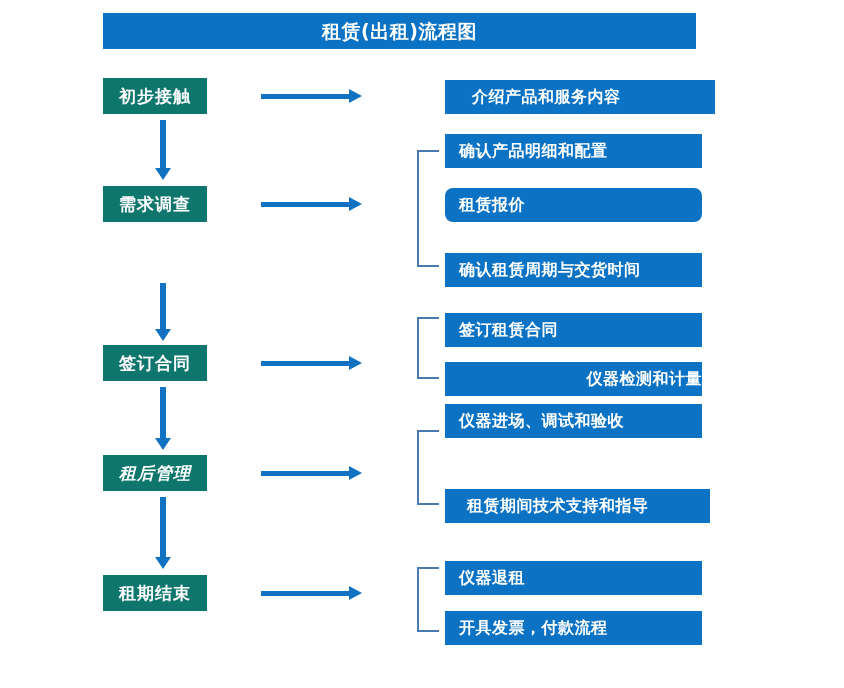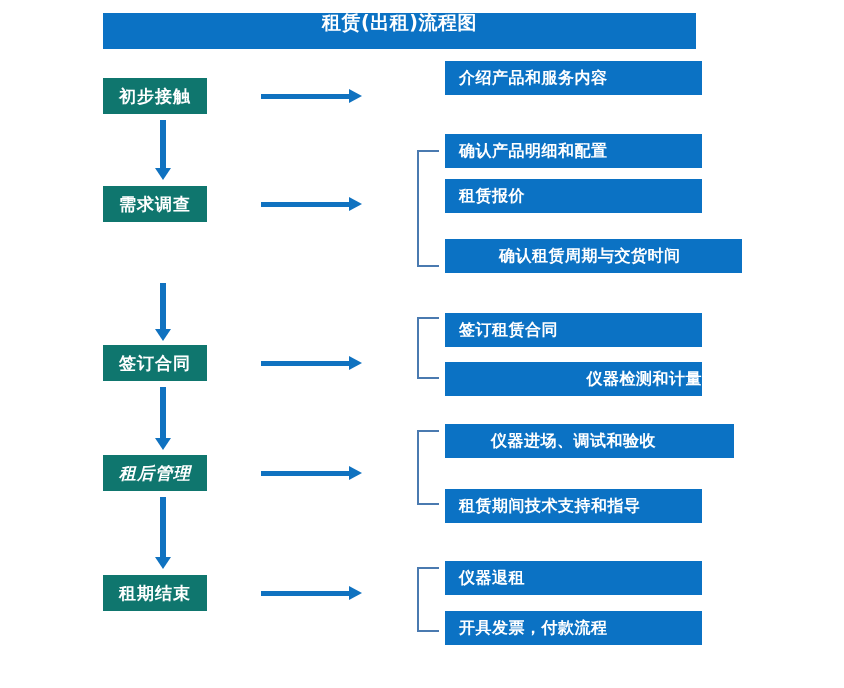--- a/index.html
+++ b/index.html
@@ -24,21 +24,21 @@
 
   
   .title-bar {
     position: absolute;
     left: 103px;
     top: 13px;
     width: 593px;
     height: 36px;
     background: #0b72c4;
     display: flex;
-    align-items: flex-start;
+    align-items: center;
     justify-content: center;
   }
   .title-bar .title-text {
     color: #ffffff;
     font-size: 19px;
     font-weight: bold;
     letter-spacing: 0.5px;
     line-height: 1;
   }
 
@@ -199,42 +199,42 @@
   <div class="h-arrow" style="left:261px; top:586px;">
     <div class="shaft"></div>
     <div class="head"></div>
   </div>
 
   <div class="bracket" style="top:150px; height:117px;"></div>
   <div class="bracket" style="top:317px; height:62px;"></div>
   <div class="bracket" style="top:430px; height:75px;"></div>
   <div class="bracket" style="top:567px; height:65px;"></div>
 
-  <div class="detail-box" style="top:61px;">
+  <div class="detail-box" style="top:80px;padding-left:13px;">
     <span class="detail-label">介绍产品和服务内容</span>
   </div>
   <div class="detail-box" style="top:134px;">
     <span class="detail-label">确认产品明细和配置</span>
   </div>
-  <div class="detail-box" style="top:179px;">
+  <div class="detail-box" style="top:188px;border-radius:8px;">
     <span class="detail-label">租赁报价</span>
   </div>
-  <div class="detail-box" style="top:239px;padding-left:40px;">
+  <div class="detail-box" style="top:253px;">
     <span class="detail-label">确认租赁周期与交货时间</span>
   </div>
   <div class="detail-box" style="top:313px;">
     <span class="detail-label">签订租赁合同</span>
   </div>
   <div class="detail-box" style="top:362px;justify-content:flex-end;">
     <span class="detail-label">仪器检测和计量</span>
   </div>
-  <div class="detail-box" style="top:424px;padding-left:32px;">
+  <div class="detail-box" style="top:404px;">
     <span class="detail-label">仪器进场、调试和验收</span>
   </div>
-  <div class="detail-box" style="top:489px;">
+  <div class="detail-box" style="top:489px;padding-left:8px;">
     <span class="detail-label">租赁期间技术支持和指导</span>
   </div>
   <div class="detail-box" style="top:561px;">
     <span class="detail-label">仪器退租</span>
   </div>
   <div class="detail-box" style="top:611px;">
     <span class="detail-label">开具发票，付款流程</span>
   </div>
 
 </div>

